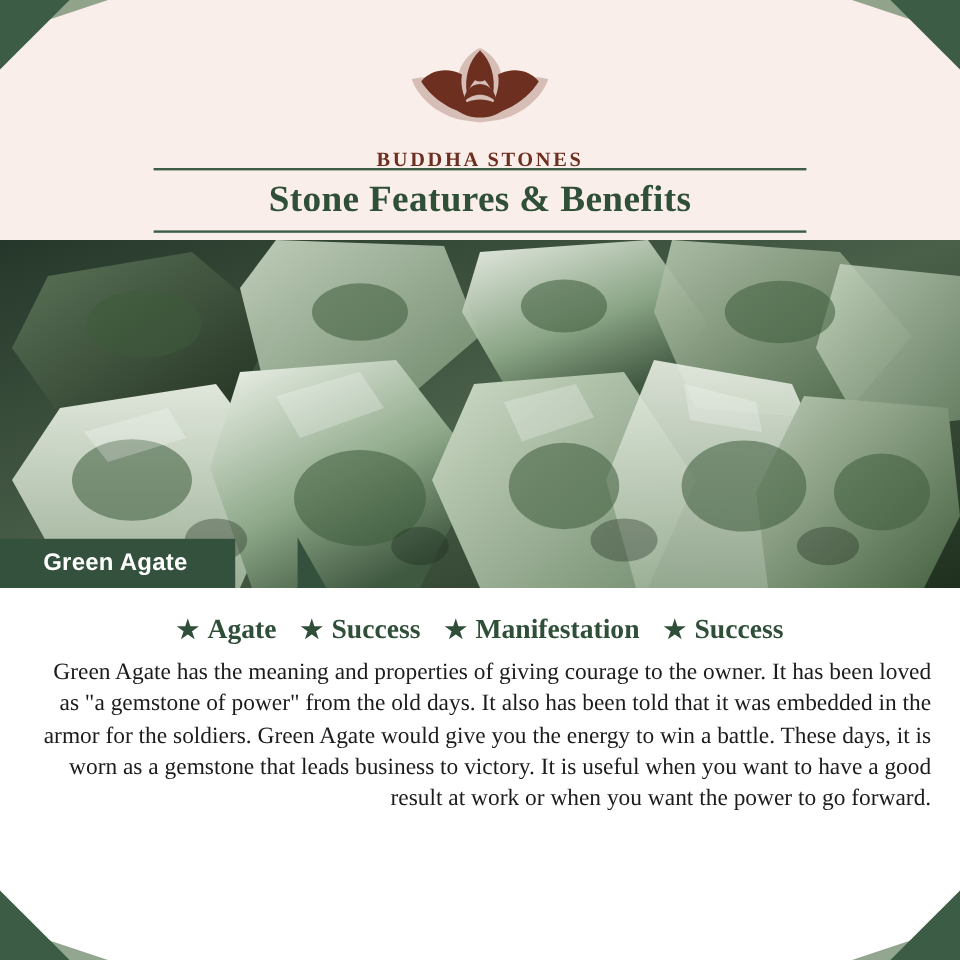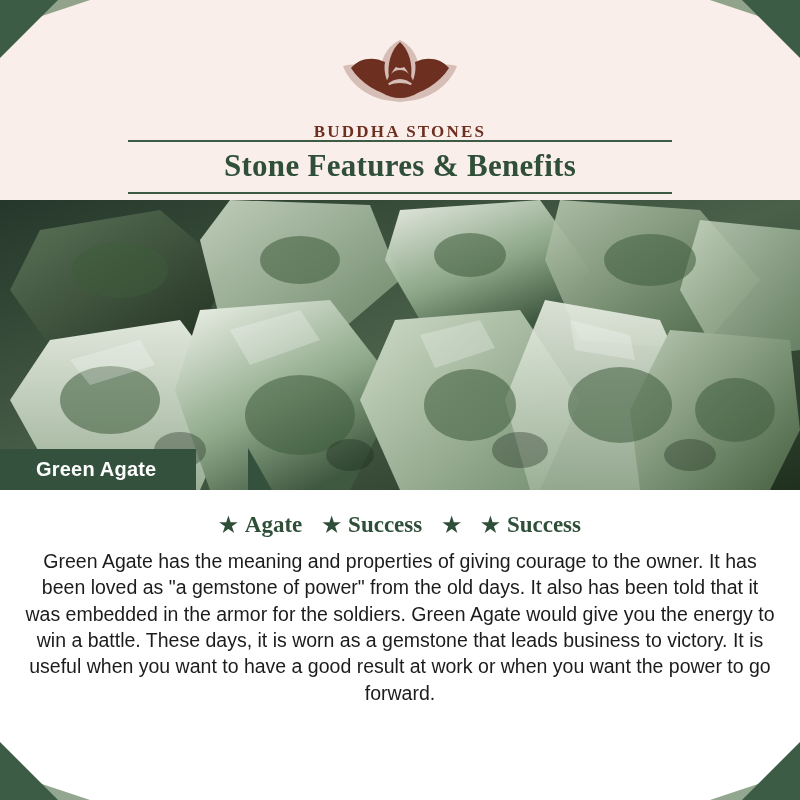--- a/index.html
+++ b/index.html
@@ -171,22 +171,22 @@
   }
   .kw .star {
     font-size: 21px;
     color: #2f4f39;
     line-height: 1;
   }
   .desc {
     font-size: 19.5px;
     line-height: 1.35;
     color: #1c1c1c;
-    font-family: Liberation Sans, sans-serif;
-    text-align: center;
+    font-family: Liberation Serif, serif;
+    text-align: right;
   }
 </style>
 </head>
 <body>
 
 <div class="page">
 
   <div class="corner corner-tl2"></div>
   <div class="corner corner-tl"></div>
   <div class="corner corner-tr2"></div>
@@ -299,20 +299,21 @@
       <div class="kw">
         <span class="star">★</span>
         <span>Agate</span>
       </div>
       <div class="kw">
         <span class="star">★</span>
         <span>Success</span>
       </div>
       <div class="kw">
         <span class="star">★</span>
+        <span>Manifestation</span>
       </div>
       <div class="kw">
         <span class="star">★</span>
         <span>Success</span>
       </div>
     </div>
     <div class="desc">Green Agate has the meaning and properties of giving courage to the owner. It has been loved as "a gemstone of power" from the old days. It also has been told that it was embedded in the armor for the soldiers. Green Agate would give you the energy to win a battle. These days, it is worn as a gemstone that leads business to victory. It is useful when you want to have a good result at work or when you want the power to go forward.</div>
   </div>
 
 </div>

